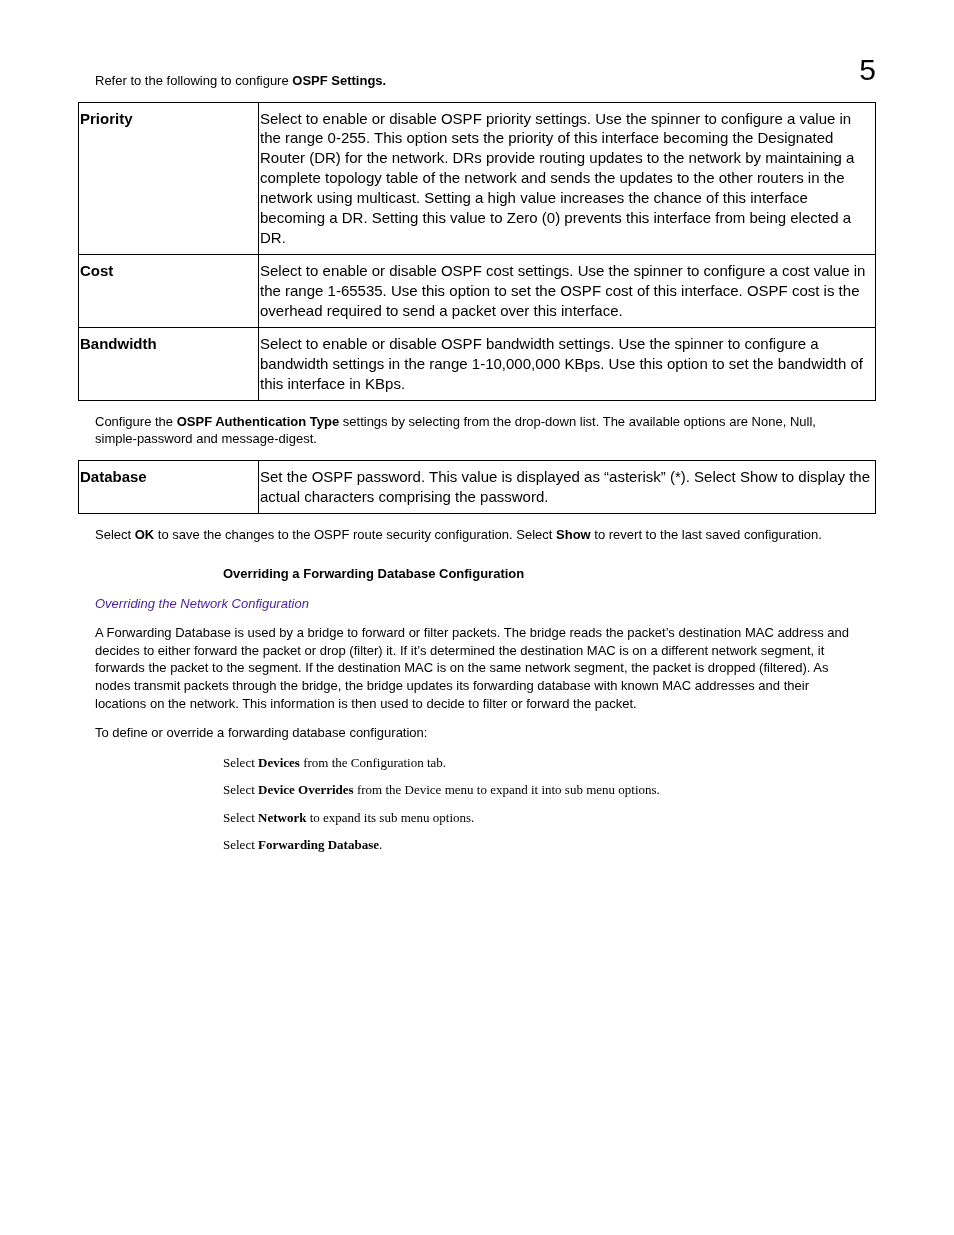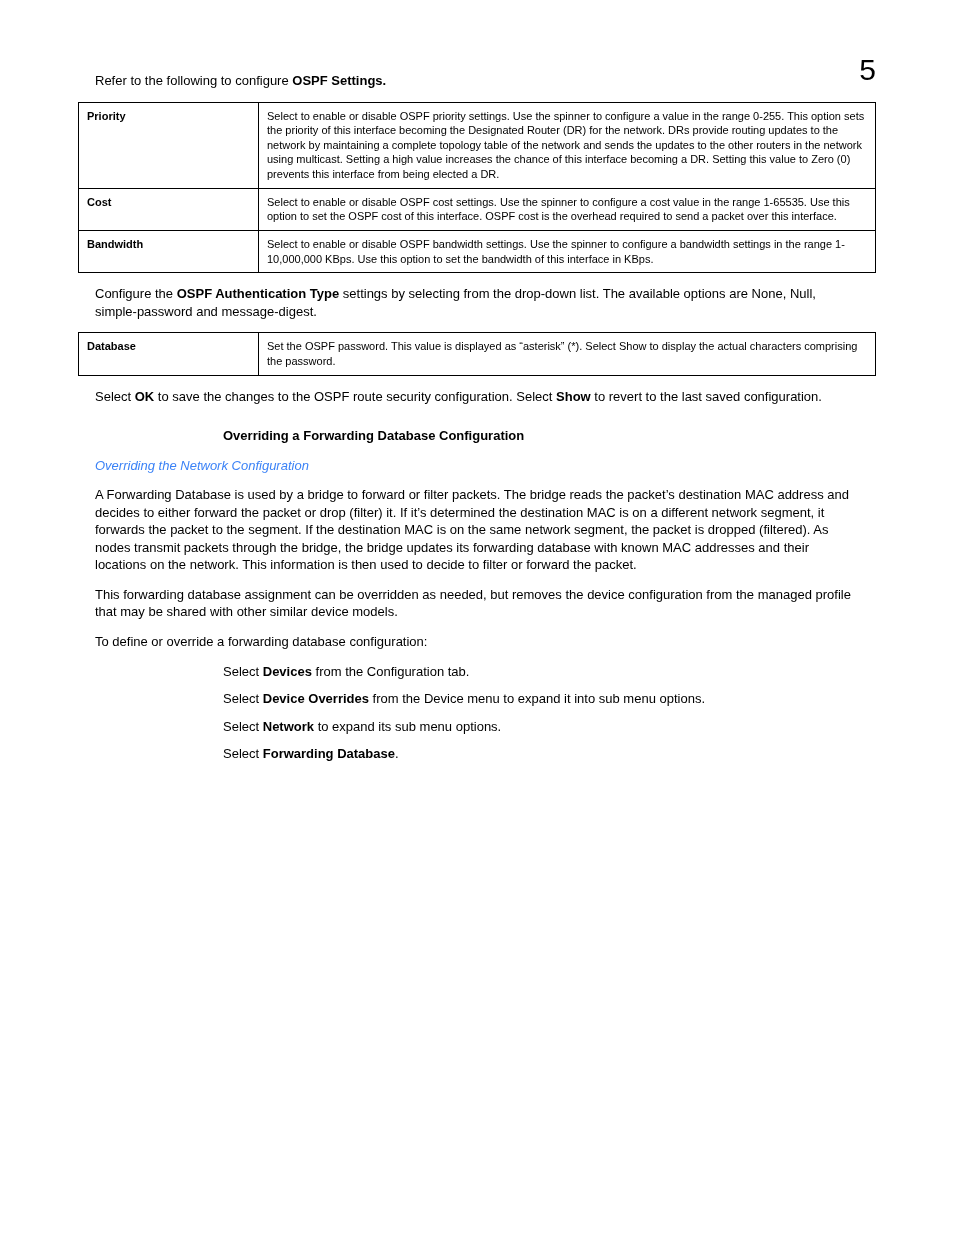--- a/index.html
+++ b/index.html
@@ -28,44 +28,44 @@
   }
   .body-indent {
     margin-left: 145px;
   }
   .para {
     margin: 12px 17px;
   }
   .bold { font-weight: bold; }
   .italic { }
   .linkish {
-    color: #3b82f6;
+    color: #4c1d95;
     font-style: italic;
   }
   table.data {
     border-collapse: collapse;
     width: 100%;
     margin: 10px 0;
     table-layout: fixed;
   }
   table.data td {
     border: 1px solid #000;
-    padding: 6px 8px;
+    padding: 6px 1px;
     vertical-align: top;
-    font-size: 11px;
+    font-size: 15px;
     line-height: 1.33;
   }
   table.data col.label { width: 180px; }
   table.data td.label { font-weight: bold; }
   .section-heading {
     font-weight: bold;
     margin-top: 22px;
     margin-bottom: 8px;
   }
-  .step { margin: 10px 0; }
+  .step { margin: 10px 0; font-family: Liberation Serif, serif; }
 </style>
 </head>
 <body>
 
 <div class="page">
   <div class="chapter-number">5</div>
 
   <div class="body-indent para">
     <span>Refer to the following to configure </span><span class="bold">OSPF Settings.</span>
   </div>
@@ -110,21 +110,20 @@
   <div class="body-indent para" id="save-para">Select <span class="bold">OK</span> to save the changes to the OSPF route security configuration. Select <span class="bold">Show</span> to revert to the last saved configuration.</div>
 
   <div class="body-indent section-heading">Overriding a Forwarding Database Configuration</div>
 
   <div class="body-indent para">
     <span class="linkish">Overriding the Network Configuration</span>
   </div>
 
   <div class="body-indent para" id="fd-para1">A <span class="italic">Forwarding Database</span> is used by a bridge to forward or filter packets. The bridge reads the packet’s destination MAC address and decides to either forward the packet or drop (filter) it. If it’s determined the destination MAC is on a different network segment, it forwards the packet to the segment. If the destination MAC is on the same network segment, the packet is dropped (filtered). As nodes transmit packets through the bridge, the bridge updates its forwarding database with known MAC addresses and their locations on the network. This information is then used to decide to filter or forward the packet.</div>
 
-  <div class="body-indent para">This forwarding database assignment can be overridden as needed, but removes the device configuration from the managed profile that may be shared with other similar device models.</div>
 
   <div class="body-indent para">To define or override a forwarding database configuration:</div>
 
   <div class="body-indent" id="steps-container">
       <div class="step">Select <span class="bold">Devices</span> from the Configuration tab.</div>
       <div class="step">Select <span class="bold">Device Overrides</span> from the Device menu to expand it into sub menu options.</div>
       <div class="step">Select <span class="bold">Network</span> to expand its sub menu options.</div>
       <div class="step">Select <span class="bold">Forwarding Database</span>.</div>
     </div>
 </div>

